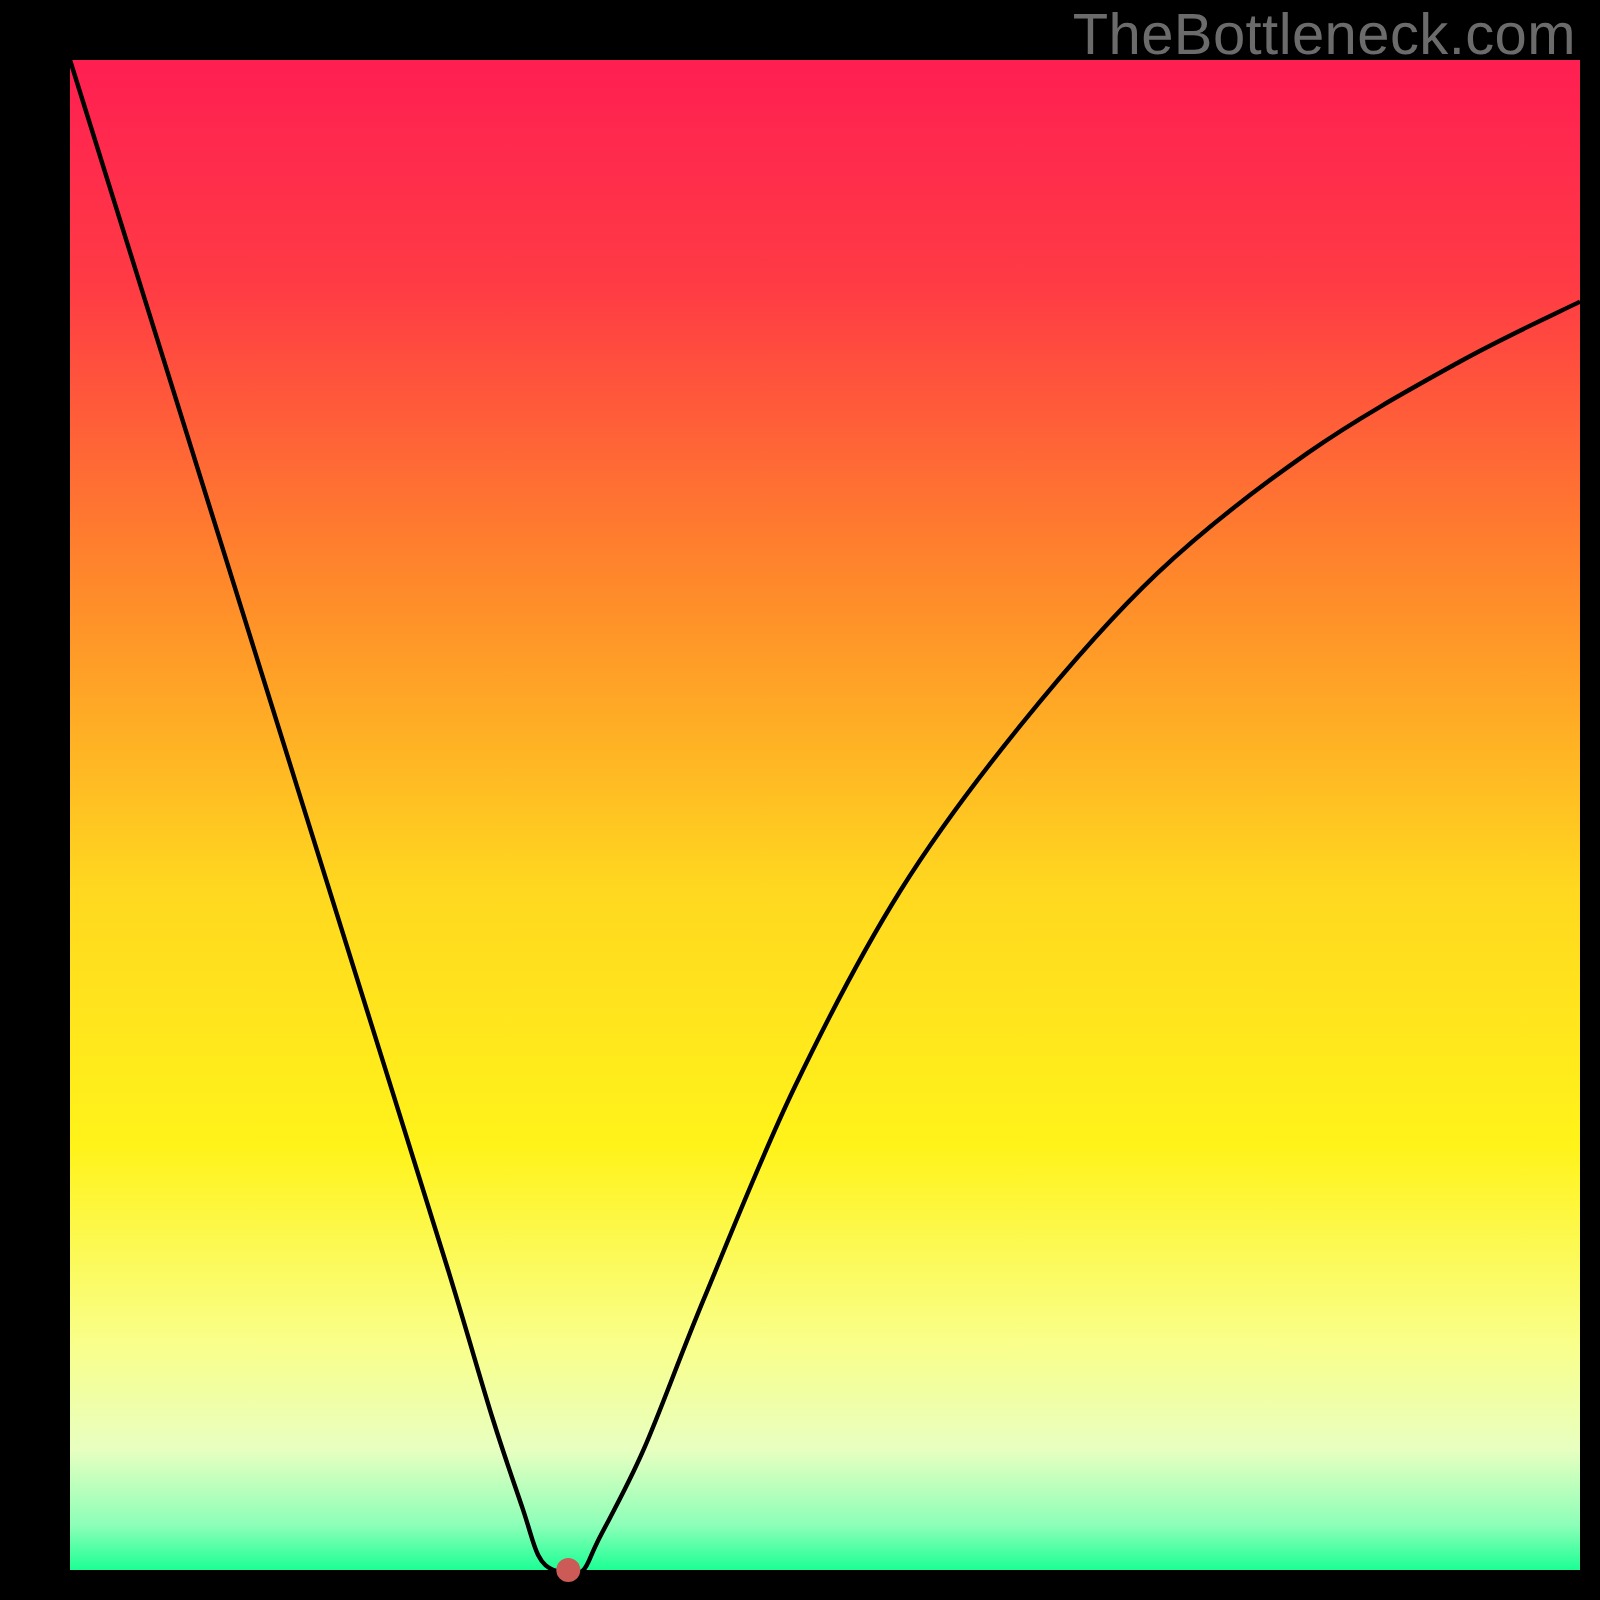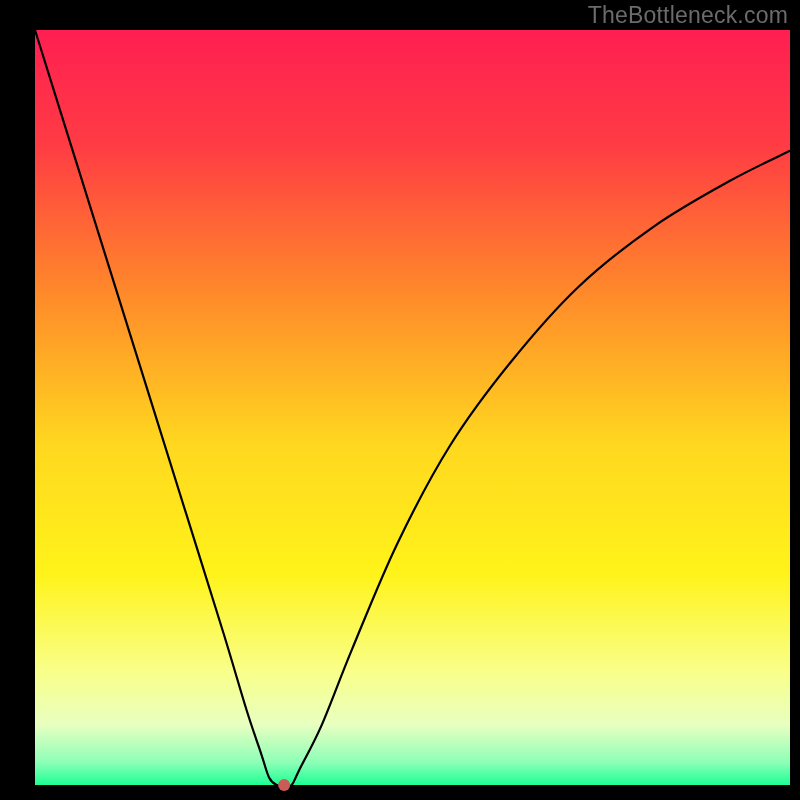--- a/index.html
+++ b/index.html
@@ -15,21 +15,21 @@
     position: relative;
     width: 800px;
     height: 800px;
     background: #000;
   }
   .watermark {
     position: absolute;
     top: 2px;
     right: 12px;
     color: #6b6b6b;
-    font-size: 23px;
+    font-size: 29px;
     font-weight: 400;
     letter-spacing: 0.2px;
     z-index: 10;
   }
   svg {
     position: absolute;
     top: 0;
     left: 0;
   }
 </style>

